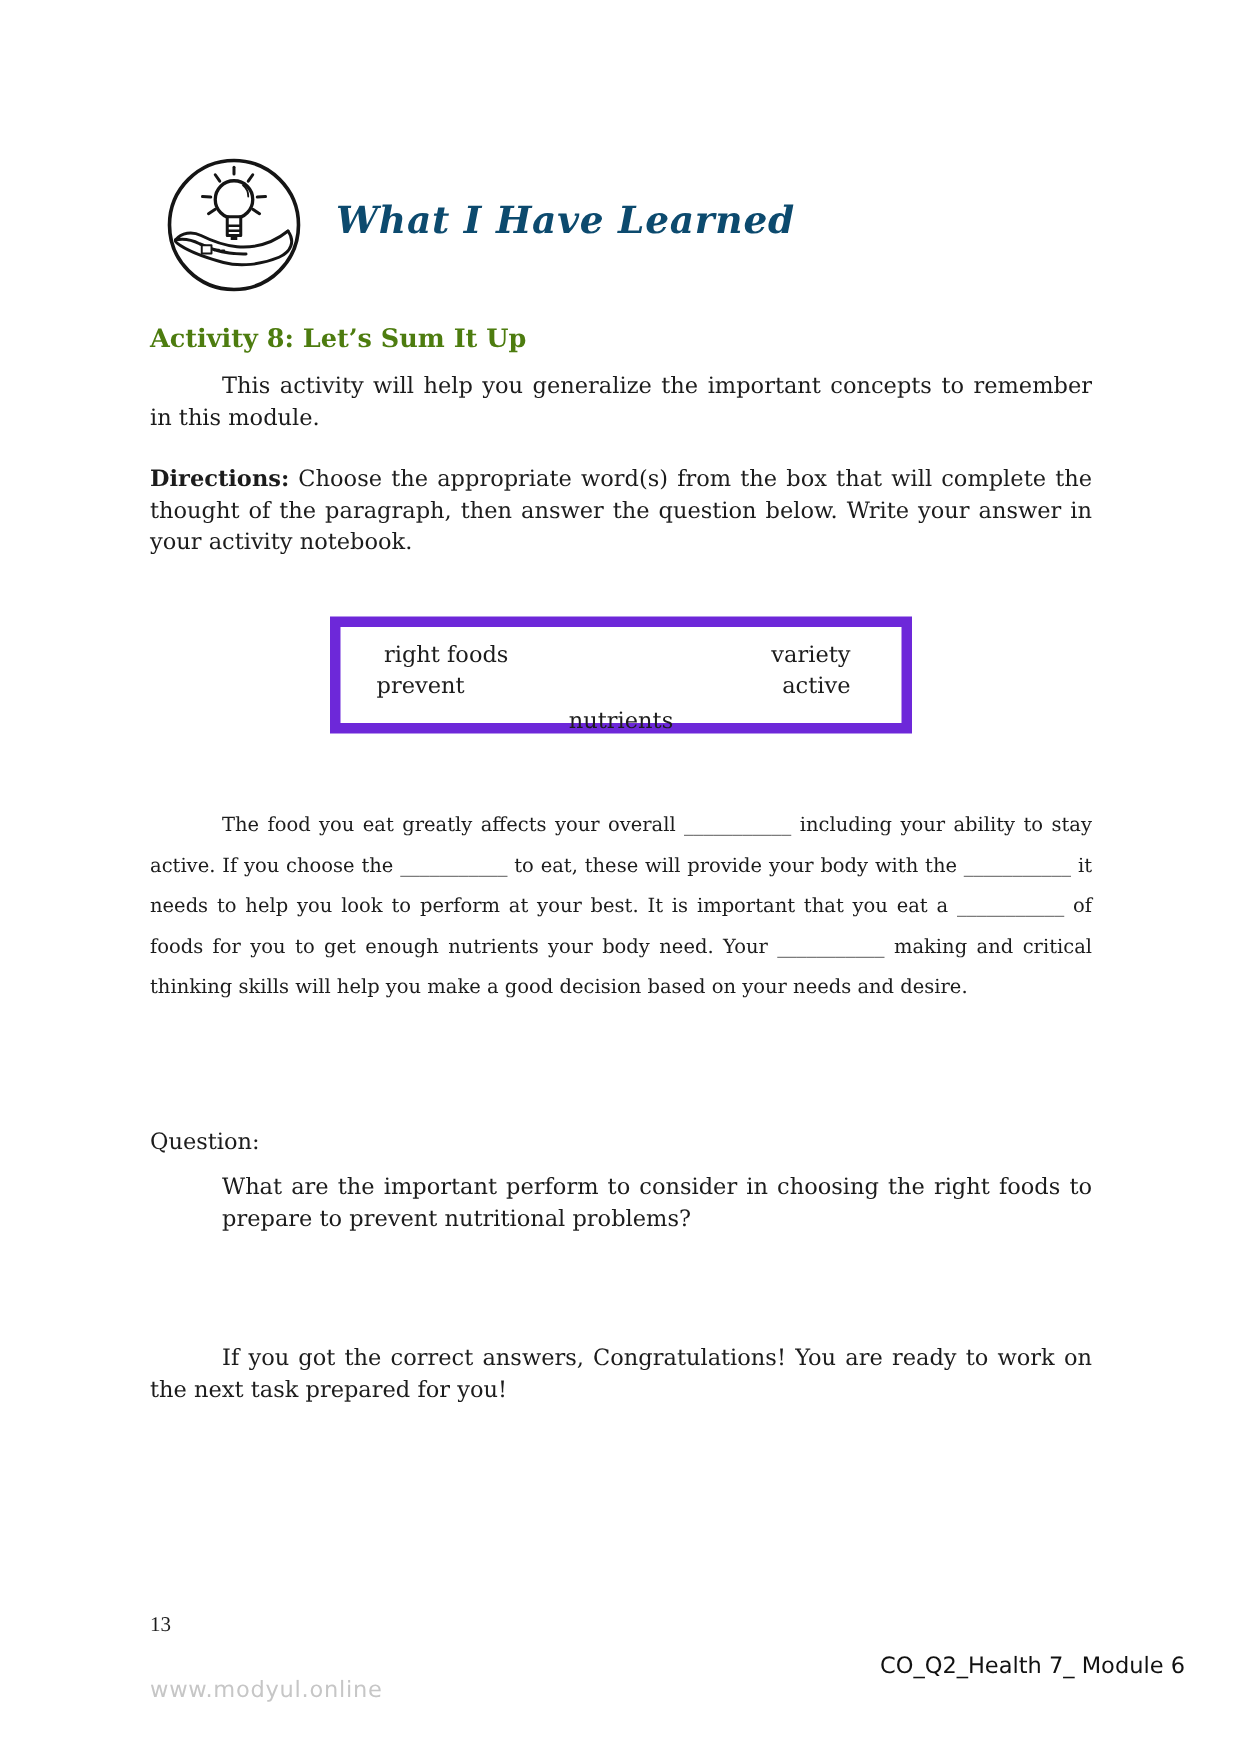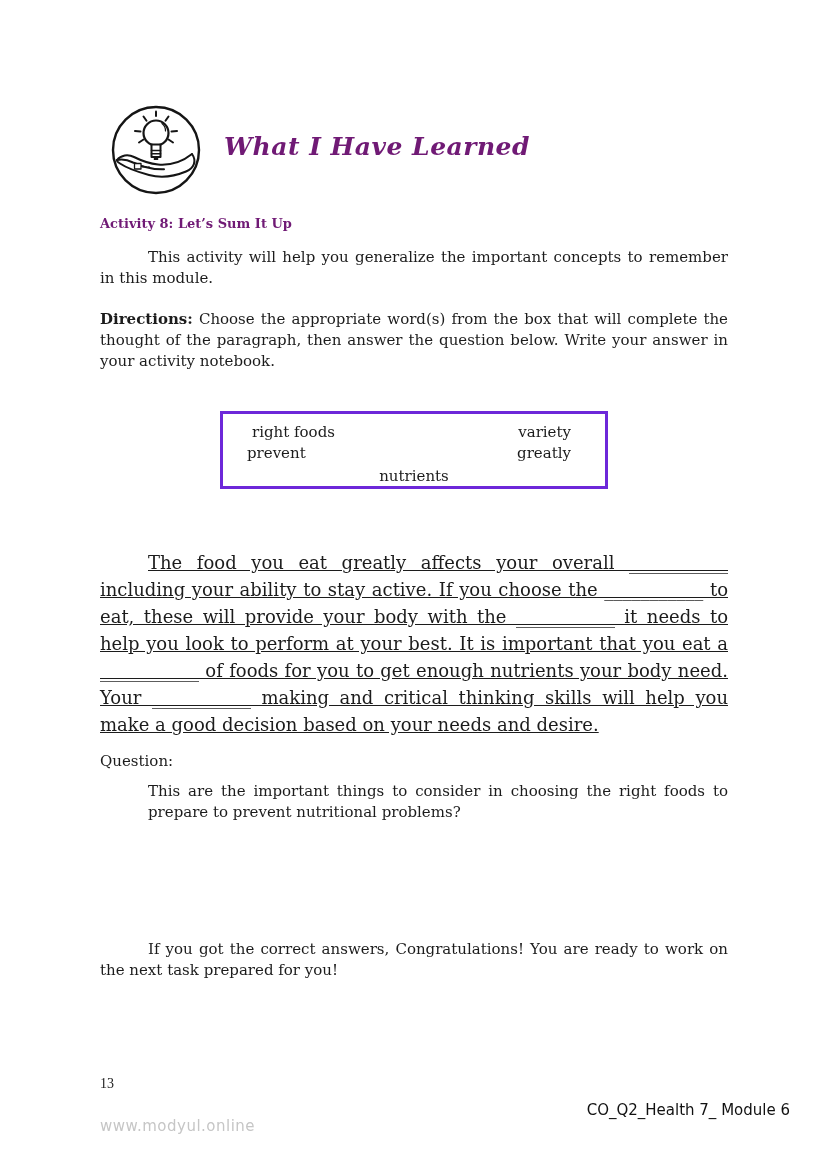--- a/index.html
+++ b/index.html
@@ -16,76 +16,75 @@
   .abs { position: absolute; }
 
   
   .icon-wrap { top: 104px; left: 110px; width: 92px; height: 92px; }
   .page-title {
     top: 132px; left: 224px;
     font-size: 25px;
     font-weight: bold;
     font-style: italic;
     letter-spacing: 0.5px;
-    color: #701a75;
+    color: #0c4a6e;
     white-space: nowrap;
   }
 
   
   .activity-heading {
     top: 216px; left: 100px;
-    font-size: 13px;
+    font-size: 17px;
     font-weight: bold;
-    color: #701a75;
+    color: #4d7c0f;
     white-space: nowrap;
   }
   .body-par {
     left: 100px; width: 628px;
     font-size: 15px;
     line-height: 21px;
     text-align: justify;
   }
   .indent { text-indent: 48px; }
   .intro-par { top: 247px; }
   .directions-par { top: 309px; }
   .directions-par b { font-weight: bold; }
 
   
   .word-box {
     top: 411px; left: 220px;
     width: 388px; height: 78px;
-    border: 3px solid #6d28d9;
+    border: 7px solid #6d28d9;
     padding: 8px 34px 6px 24px;
     font-size: 15px;
   }
   .wb-row { display: flex; justify-content: space-between; line-height: 21px; }
   .wb-center { text-align: center; padding-left: 10px; line-height: 24px; }
   .wb-shift { margin-left: 5px; }
 
   
   .cloze-par {
-    top: 549px; left: 100px; width: 628px;
-    font-size: 18px;
+    top: 537px; left: 100px; width: 628px;
+    font-size: 13px;
     line-height: 27px;
     text-align: justify;
     text-indent: 48px;
-    text-decoration: underline;
   }
 
   
   .question-label { top: 752px; left: 100px; font-size: 15px; }
   .question-text {
     top: 781px; left: 148px; width: 580px;
     font-size: 15px;
     line-height: 21px;
     text-align: justify;
   }
 
   
-  .closing-par { top: 895px; margin-top: 44px; }
+  .closing-par { top: 895px; }
 
   
   .page-number {
     top: 1076px; left: 100px; width: 628px;
     text-align: left;
     font-size: 14px;
     font-family: Liberation Serif, serif;
   }
   .watermark {
     top: 1117px; left: 100px; width: 628px;
@@ -155,31 +154,31 @@
 
   <p class="abs body-par indent intro-par">This activity will help you generalize the important concepts to remember in this module.</p>
 
   <div class="abs word-box">
     <div class="wb-row">
       <span class="wb-shift">right foods</span>
       <span>variety</span>
     </div>
     <div class="wb-row">
       <span>prevent</span>
-      <span>greatly</span>
+      <span>active</span>
     </div>
     <div class="wb-center">
       <span>nutrients</span>
     </div>
   </div>
 
   <p class="abs cloze-par">The food you eat greatly affects your overall ___________ including your ability to stay active. If you choose the ___________ to eat, these will provide your body with the ___________ it needs to help you look to perform at your best. It is important that you eat a ___________ of foods for you to get enough nutrients your body need. Your ___________ making and critical thinking skills will help you make a good decision based on your needs and desire.</p>
 
   <p class="abs question-label">Question:</p>
-  <p class="abs question-text">This are the important things to consider in choosing the right foods to prepare to prevent nutritional problems?</p>
+  <p class="abs question-text">What are the important perform to consider in choosing the right foods to prepare to prevent nutritional problems?</p>
 
   <p class="abs body-par indent closing-par">If you got the correct answers, Congratulations! You are ready to work on the next task prepared for you!</p>
 
   <div class="abs page-number">13</div>
   <div class="abs watermark">www.modyul.online</div>
   <div class="abs module-label">CO_Q2_Health 7_ Module 6</div>
 
 </div>
 
 </body></html>

